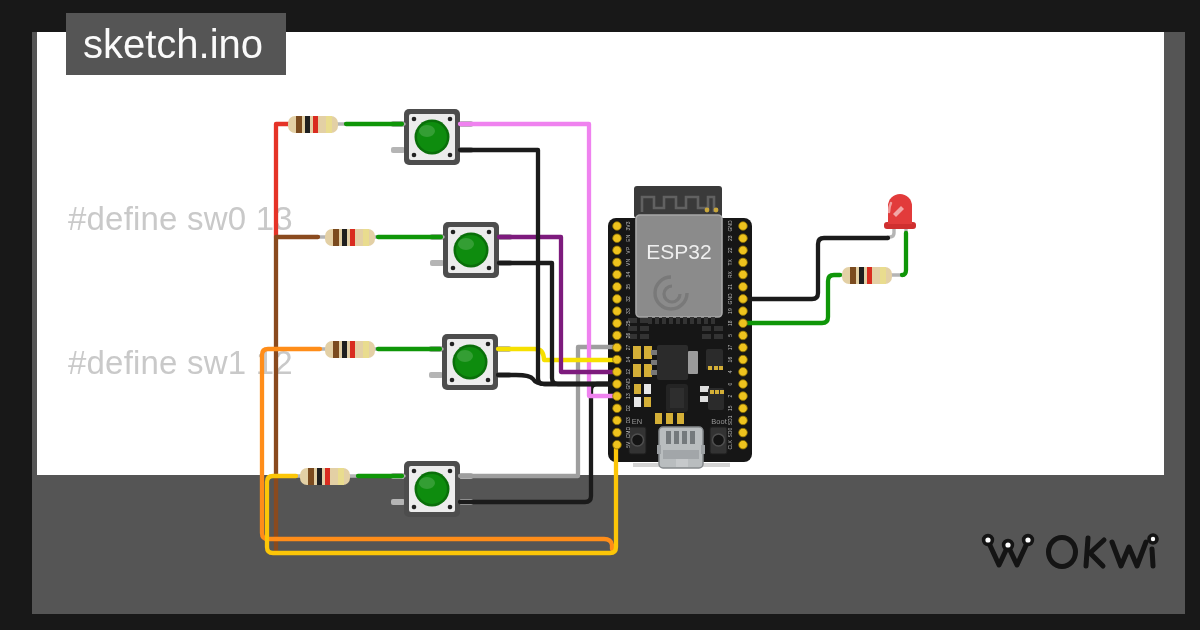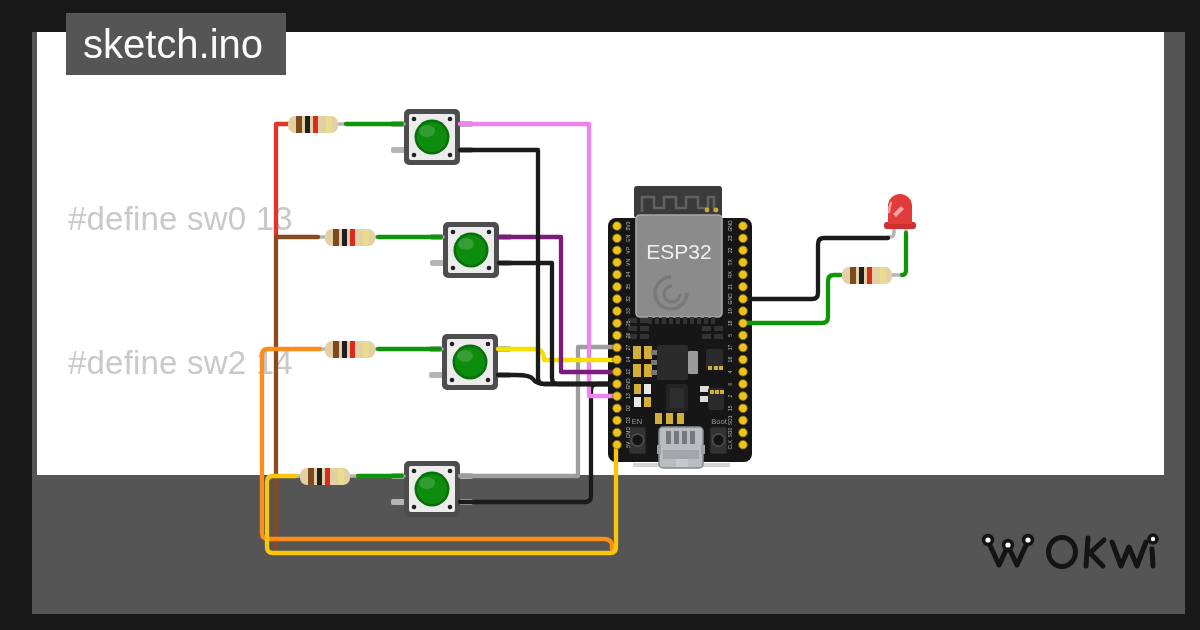--- a/index.html
+++ b/index.html
@@ -23,20 +23,21 @@
 </style>
 </head>
 <body>
 
 <div class="stage">
   <div class="shadow"></div>
 
   <div class="card">
     <div class="code">
       <div>#define sw0 13</div>
+      <div>#define sw1 12</div>
       <div>#define sw2 14</div>
       
       
       
       
       
       
       <div></div>
       
     </div>

